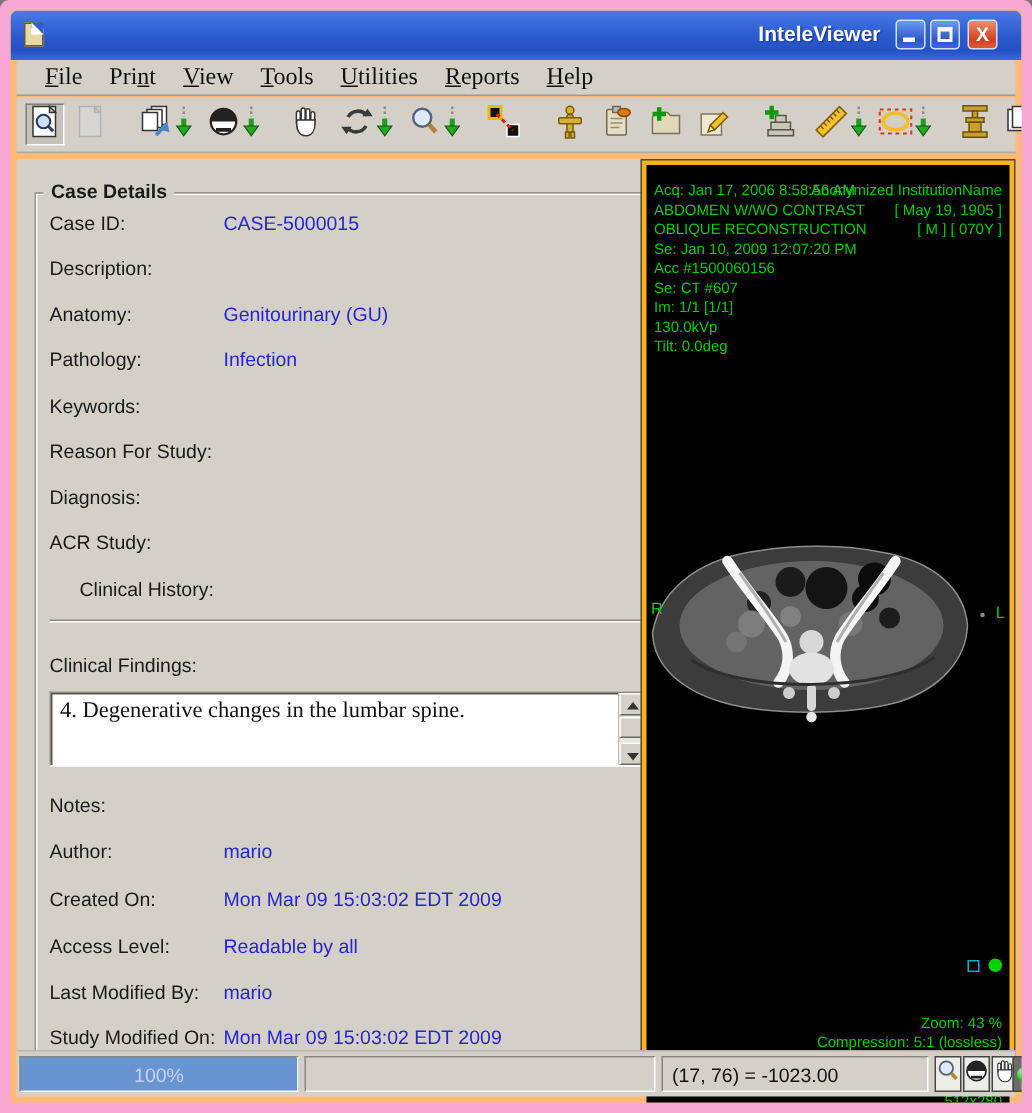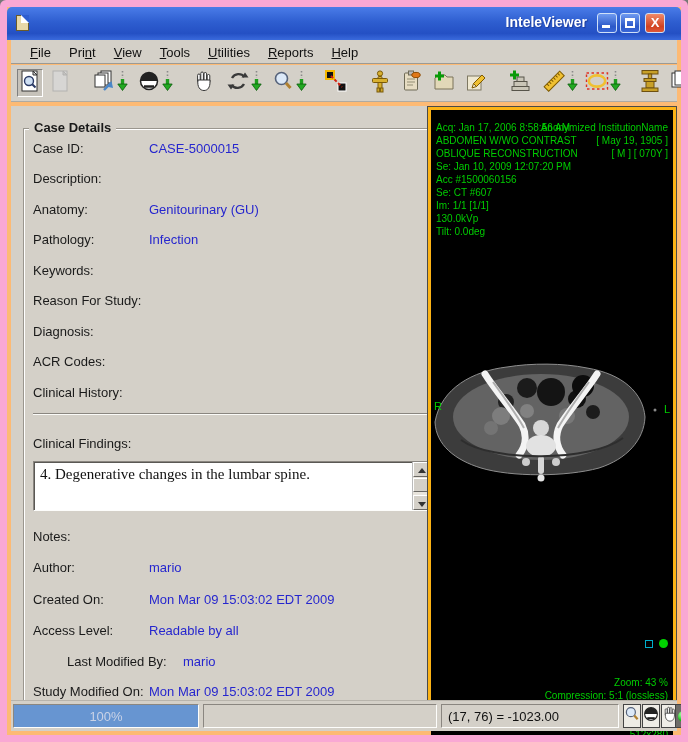--- a/index.html
+++ b/index.html
@@ -30,21 +30,21 @@
   #btn-min{right:64px;} #btn-max{right:41px;} #btn-close{right:16px;
     background:linear-gradient(180deg,#F08A6A,#D04220 70%,#E05838);}
   #btn-min i{position:absolute;left:4px;bottom:4px;width:8px;height:3px;background:#fff;}
   #btn-max i{position:absolute;left:4px;top:4px;width:10px;height:10px;
     border:2px solid #fff;border-top-width:3px;}
   #btn-close span{font-weight:bold;font-size:13px;}
   
   #menubar{
     position:absolute;left:4px;right:4px;top:33px;height:24px;
     background:#D4D0C8;border-bottom:1px solid #9C9A94;
-    display:flex;align-items:flex-end;padding-left:10px;font-size:13px;color:#111;
+    display:flex;align-items:center;padding-left:10px;font-size:16px;color:#111;font-family:Liberation Serif, serif;
   }
   .menu-item{padding:3px 9px;cursor:default;}
   .menu-item u{text-decoration:underline;}
   
   #toolbar{
     position:absolute;left:4px;right:4px;top:58px;height:37px;
     background:#D4D0C8;display:flex;align-items:center;padding-left:4px;
     border-bottom:1px solid #AEAAA2;
   }
   .tbtn{width:28px;height:28px;display:flex;align-items:center;justify-content:center;
@@ -354,43 +354,43 @@
       <div id="groupbox"></div>
       <div id="group-legend">Case Details</div>
       <div id="fields-host">
           <div class="field-row" style="top: 35px;"><span class="flabel">Case ID:</span><span class="fvalue">CASE-5000015</span></div>
           <div class="field-row" style="top: 65px;"><span class="flabel">Description:</span><span class="fvalue"></span></div>
           <div class="field-row" style="top: 96px;"><span class="flabel">Anatomy:</span><span class="fvalue">Genitourinary (GU)</span></div>
           <div class="field-row" style="top: 126px;"><span class="flabel">Pathology:</span><span class="fvalue">Infection</span></div>
           <div class="field-row" style="top: 157px;"><span class="flabel">Keywords:</span><span class="fvalue"></span></div>
           <div class="field-row" style="top: 187px;"><span class="flabel">Reason For Study:</span><span class="fvalue"></span></div>
           <div class="field-row" style="top: 218px;"><span class="flabel">Diagnosis:</span><span class="fvalue"></span></div>
-          <div class="field-row" style="top: 248px;"><span class="flabel">ACR Codes:</span><span class="fvalue"></span></div>
-          <div class="field-row" style="top: 279px;"><span class="flabel">Clinical History:</span><span class="fvalue"></span></div>
+          <div class="field-row" style="top: 248px;"><span class="flabel">ACR Study:</span><span class="fvalue"></span></div>
+          <div class="field-row" style="top: 279px; margin-left: 20px;"><span class="flabel">Clinical History:</span><span class="fvalue"></span></div>
         </div>
       <div id="separator" style="top:307px"></div>
       <div id="findings-label" class="field-row" style="top:330px">Clinical Findings:</div>
       <div id="findings-box">
         <div id="findings-text">4. Degenerative changes in the lumbar spine.</div>
         <div id="findings-scroll">
           <div class="sc-btn up">
               <div class="tri-up"></div>
             </div>
           <div id="findings-thumb"></div>
           <div class="sc-btn down">
               <div class="tri-down"></div>
             </div>
         </div>
       </div>
       <div class="field-row" style="top:423px">Notes:</div>
       <div id="meta-host">
           <div class="field-row" style="top: 454px;"><span class="flabel">Author:</span><span class="fvalue">mario</span></div>
           <div class="field-row" style="top: 486px;"><span class="flabel">Created On:</span><span class="fvalue">Mon Mar 09 15:03:02 EDT 2009</span></div>
           <div class="field-row" style="top: 517px;"><span class="flabel">Access Level:</span><span class="fvalue">Readable by all</span></div>
-          <div class="field-row" style="top: 548px; margin-left: 34px;"><span class="flabel">Last Modified By:</span><span class="fvalue">mario</span></div>
+          <div class="field-row" style="top: 548px;"><span class="flabel">Last Modified By:</span><span class="fvalue">mario</span></div>
           <div class="field-row" style="top: 578px;"><span class="flabel">Study Modified On:</span><span class="fvalue">Mon Mar 09 15:03:02 EDT 2009</span></div>
         </div>
     </div>
 
     <div id="viewer">
       <div id="vframe">
         <div id="vcanvas">
           <svg id="ct-svg" width="242" height="596" viewBox="0 0 242 596">
             <path d="M4,312 C10,278 42,261 76,257 C100,253 132,253 156,258 C192,264 212,283 214,307 C213,330 196,349 168,358 C135,367 80,367 50,358 C24,350 5,335 4,312 Z" fill="#3c3c3c" stroke="#8E8E8E" stroke-width="1"></path>
             <ellipse cx="110" cy="307" rx="88" ry="43" fill="#636363"></ellipse>

